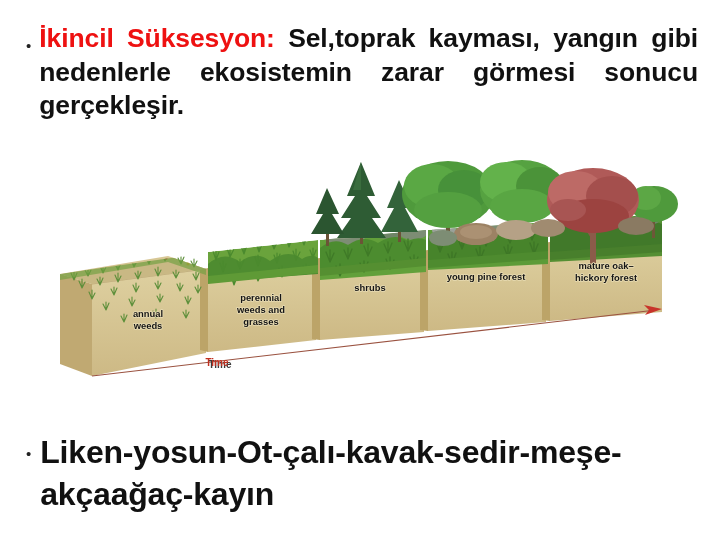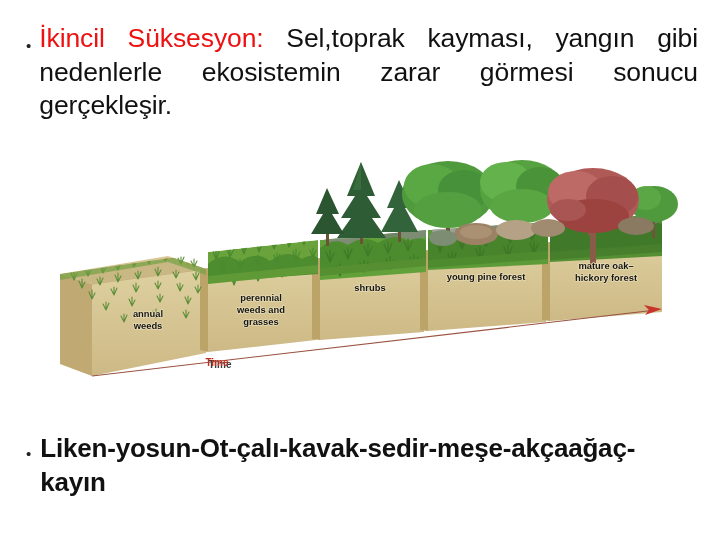--- a/index.html
+++ b/index.html
@@ -37,21 +37,21 @@
     top: 22px;
     width: 672px;
   }
   #slide-bullet-1 .bullet-dot {
     font-size: 15px;
     padding-top: 16px;
     padding-right: 8px;
   }
   #slide-bullet-1 .bullet-body {
     font-size: 26.5px;
-    font-weight: normal;
+    font-weight: bold;
     line-height: 1.27;
     color: #111111;
     text-align: justify;
     letter-spacing: -0.1px;
     word-spacing: 0.5px;
   }
   #slide-bullet-1 .bullet-body .lead {
     color: #ee1111;
   }
 
@@ -59,21 +59,21 @@
     left: 26px;
     top: 432px;
     width: 620px;
   }
   #slide-bullet-2 .bullet-dot {
     font-size: 15px;
     padding-top: 14px;
     padding-right: 9px;
   }
   #slide-bullet-2 .bullet-body {
-    font-size: 26px;
+    font-size: 32px;
     font-weight: bold;
     line-height: 1.3;
     color: #111111;
     letter-spacing: -0.2px;
   }
 
   
   #succession-figure {
     position: absolute;
     left: 48px;

